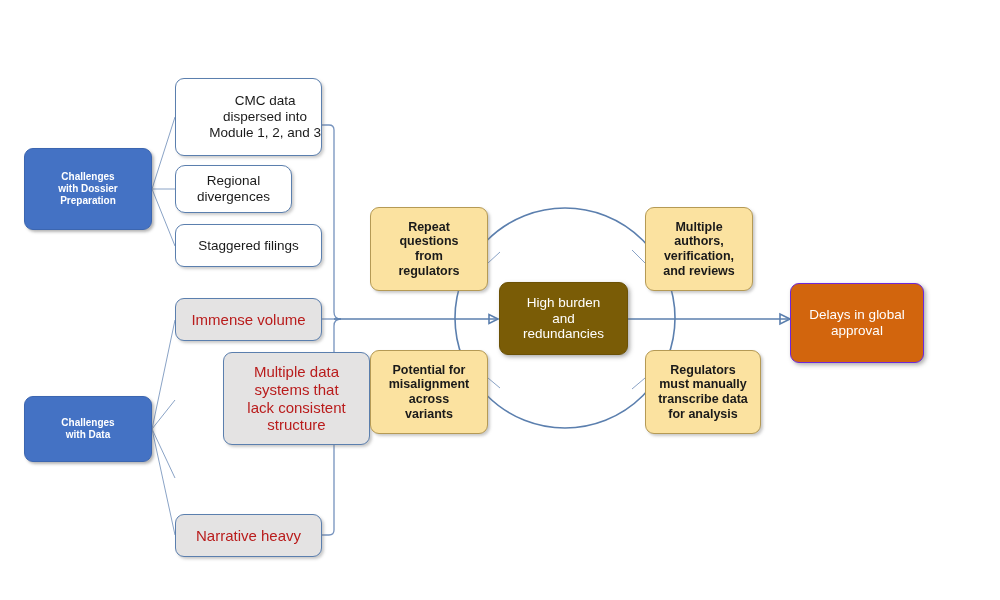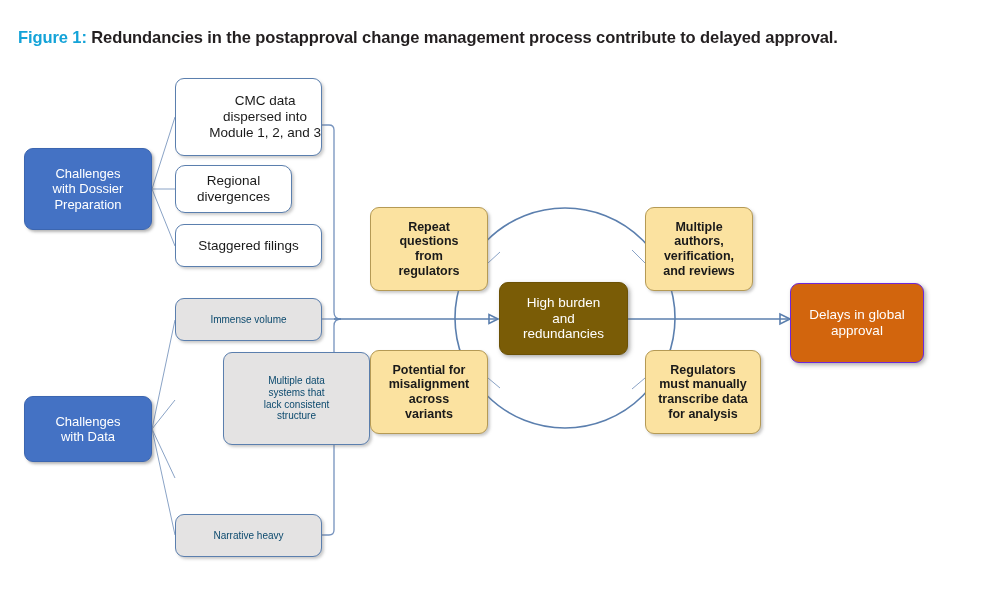--- a/index.html
+++ b/index.html
@@ -47,38 +47,38 @@
     border-radius: 9px;
     line-height: 1.18;
     white-space: pre-line;
   }
 
   
   .node.blue {
     background: #4472c4;
     border: 1px solid #3c66b0;
     color: #ffffff;
-    font-size: 13px;
-    font-weight: normal;
+    font-size: 10px;
+    font-weight: bold;
     box-shadow: 2px 2px 3px rgba(90,90,90,0.45);
   }
   
   .node.white {
     background: #ffffff;
     border: 1.4px solid #5b7fae;
     color: #1a1a1a;
     font-size: 13.5px;
     box-shadow: 2px 2px 3px rgba(120,120,120,0.38);
   }
   
   .node.gray {
     background: #e4e3e3;
     border: 1.4px solid #5b7fae;
-    color: #0c4a6e;
-    font-size: 10px;
+    color: #b91c1c;
+    font-size: 15px;
     box-shadow: 2px 2px 3px rgba(120,120,120,0.40);
   }
   
   .node.yellow {
     background: #fbe2a0;
     border: 1.3px solid #b59a55;
     color: #1a1a1a;
     font-size: 12.5px;
     font-weight: bold;
     box-shadow: 2px 2px 3px rgba(120,120,120,0.40);
@@ -127,23 +127,20 @@
     fill: none;
     stroke: #5b7fae;
     stroke-width: 1.6;
   }
 </style>
 </head>
 <body>
 
 <div id="page">
 
-  <div id="caption">
-    <span class="fig-label">Figure 1:</span><span> Redundancies in the postapproval change management process contribute to delayed approval.</span>
-  </div>
 
   <svg id="wires" viewBox="0 0 1000 600">
 
     <path class="wire-thin" d="M152 189 L175 117"></path>
     <path class="wire-thin" d="M152 189 L175 189"></path>
     <path class="wire-thin" d="M152 189 L175 246"></path>
 
     <path class="wire-thin" d="M152 429 L175 320"></path>
     <path class="wire-thin" d="M152 429 L175 400"></path>
     <path class="wire-thin" d="M152 429 L175 478"></path>

